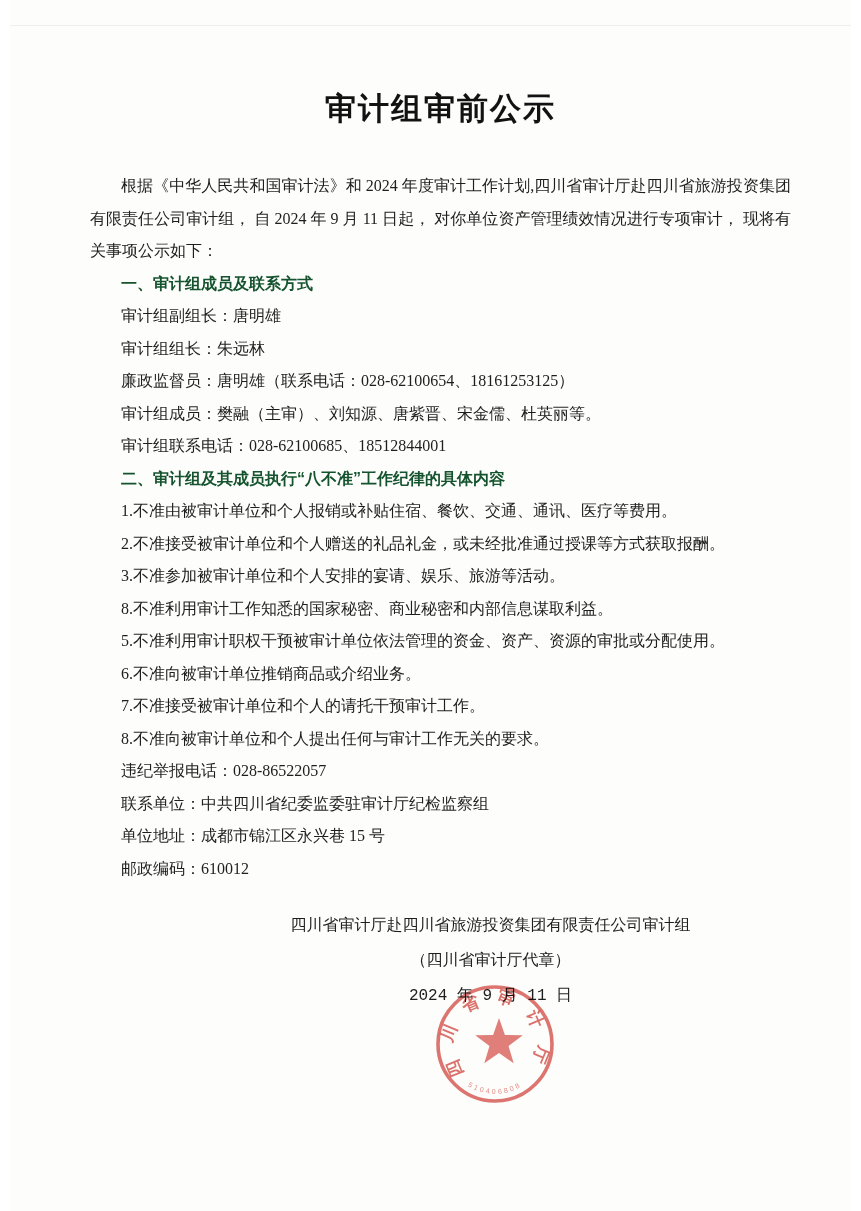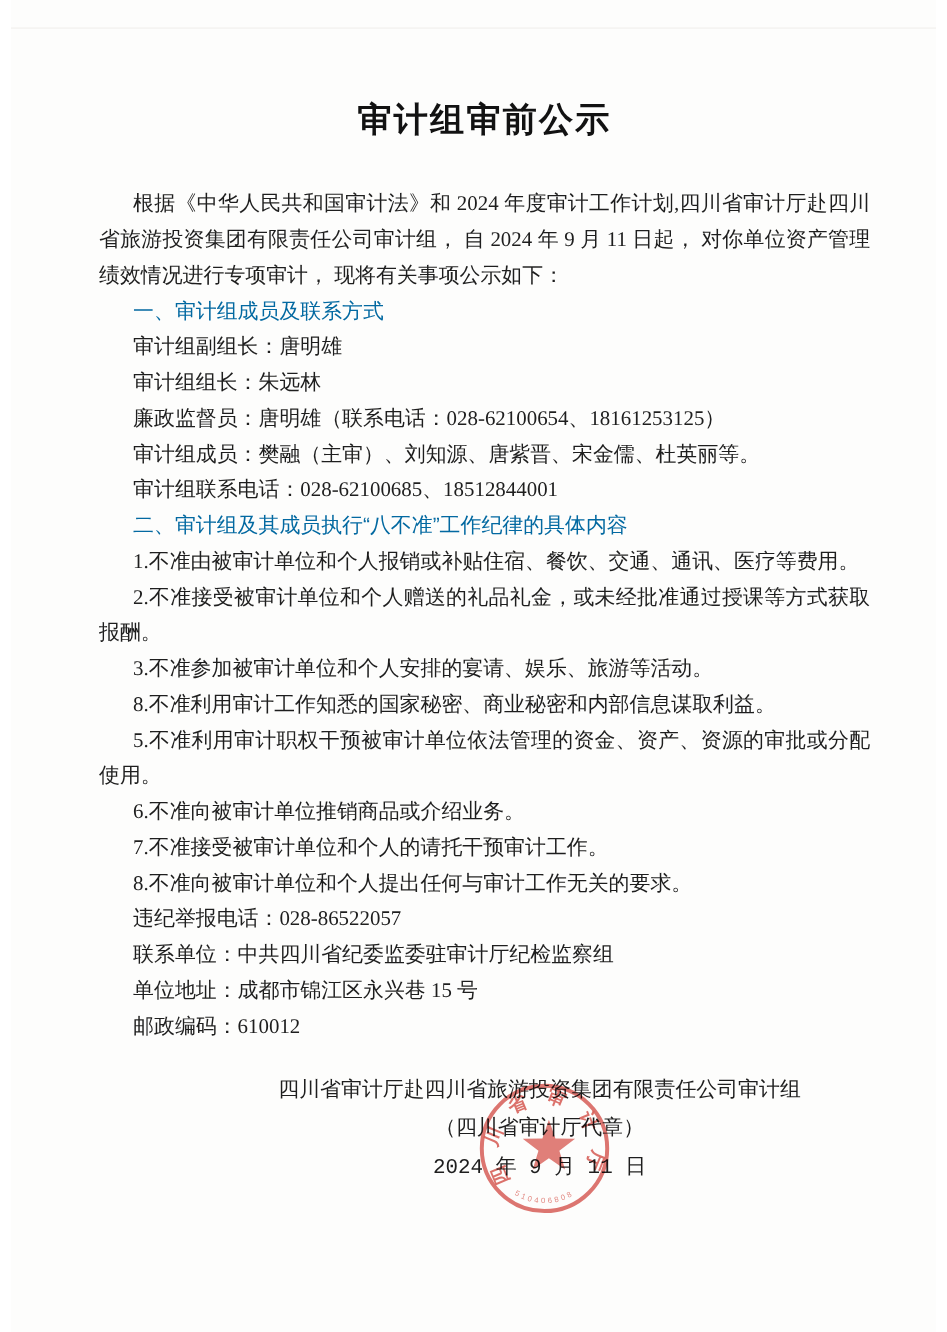--- a/index.html
+++ b/index.html
@@ -25,32 +25,32 @@
     text-align:center;
     font-family:"Liberation Sans","DejaVu Sans",sans-serif;
     font-weight:700;
     font-size:31px;
     line-height:42px;
     letter-spacing:2px;
     color:#121212;
   }
   .doc-body {
     margin-top:40px;
-    font-size:19px;
+    font-size:16px;
     line-height:32.5px;
     text-align:justify;
   }
   .doc-body p {
     margin:0;
     text-indent:31px;
   }
   .sec-heading {
     font-family:"Liberation Sans","DejaVu Sans",sans-serif;
-    font-weight:400;
-    color:#0369a1;
+    font-weight:700;
+    color:#14532d;
   }
   .signature {
     margin-top:24px;
     line-height:35px;
     text-align:center;
     transform:translateX(50px);
     font-family:Liberation Mono, monospace;
   }
   .signature p { margin:0; text-indent:0; }
   .seal {

